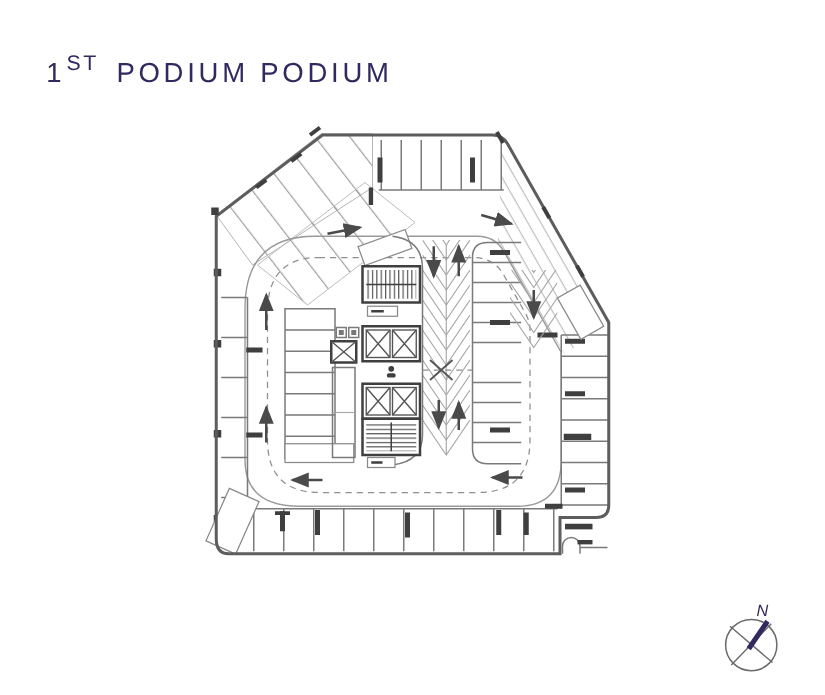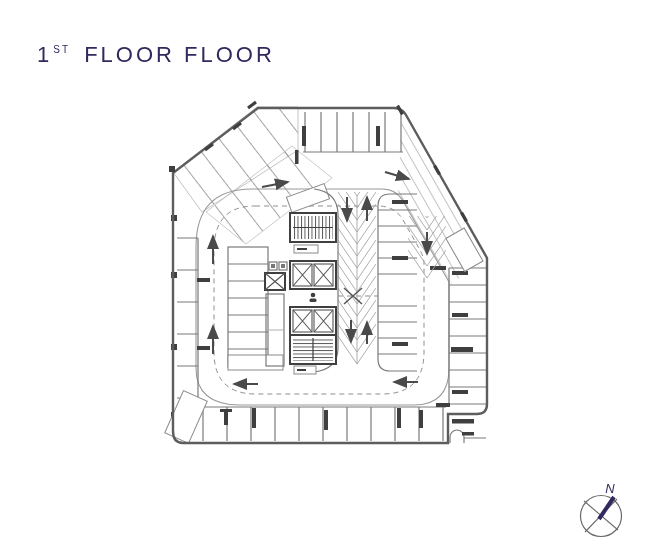--- a/index.html
+++ b/index.html
@@ -1,40 +1,40 @@
 <!DOCTYPE html>
 <html><head>
 <meta charset="utf-8">
 <style>
   html,body{margin:0;padding:0;background:#ffffff;}
   body{width:660px;height:556px;position:relative;overflow:hidden;
        font-family:"Liberation Sans", sans-serif;}
   .title{position:absolute;left:37px;top:42px;color:#32295e;
          font-size:22px;font-weight:400;letter-spacing:3px;white-space:nowrap;}
-  .title sup{font-size:10px;letter-spacing:2px;position:relative;top:-1px;left:1px;margin-right:6px;}
+  .title sup{font-size:17px;letter-spacing:2px;position:relative;top:-1px;left:1px;margin-right:6px;}
   svg{position:absolute;left:0;top:0;}
   .wall{stroke:#5d5d5d;stroke-width:2.4;fill:none;}
   .med{stroke:#7a7a7a;stroke-width:1.2;fill:none;}
   .thin{stroke:#a6a6a6;stroke-width:0.9;fill:none;}
   .lane{stroke:#9a9a9a;stroke-width:1.1;fill:none;}
   .dash{stroke:#8f8f8f;stroke-width:1;fill:none;stroke-dasharray:5 4;}
   .dark{fill:#3f3f3f;stroke:none;}
   .core{stroke:#3f3f3f;stroke-width:2;fill:#ffffff;}
   .corethin{stroke:#555;stroke-width:1.1;fill:none;}
   .arr{stroke:#4a4a4a;stroke-width:2;fill:none;}
   .whitebox{fill:#ffffff;stroke:#8a8a8a;stroke-width:1;}
   .navy{stroke:#32295e;}
   .ntext{font-family:"Liberation Sans",sans-serif;font-style:italic;font-size:13px;fill:#32295e;}
 </style>
 </head>
 <body>
 
 <div class="title">
   <span>1</span><sup>ST</sup>
-  <span>FLOOR FLOOR</span>
+  <span>PODIUM PODIUM</span>
 </div>
 
 <svg width="660" height="556" viewBox="0 0 660 556">
   <defs>
     <marker id="ah" markerWidth="9" markerHeight="8" refX="6.5" refY="3" orient="auto">
       <path d="M0,0 L7.5,3 L0,6 Z" fill="#4a4a4a"></path>
     </marker>
     <pattern id="patTL" patternUnits="userSpaceOnUse" width="22" height="22" patternTransform="rotate(-37.7)">
       <line x1="0.5" y1="0" x2="0.5" y2="22" stroke="#9a9a9a" stroke-width="0.9"></line>
     </pattern>

